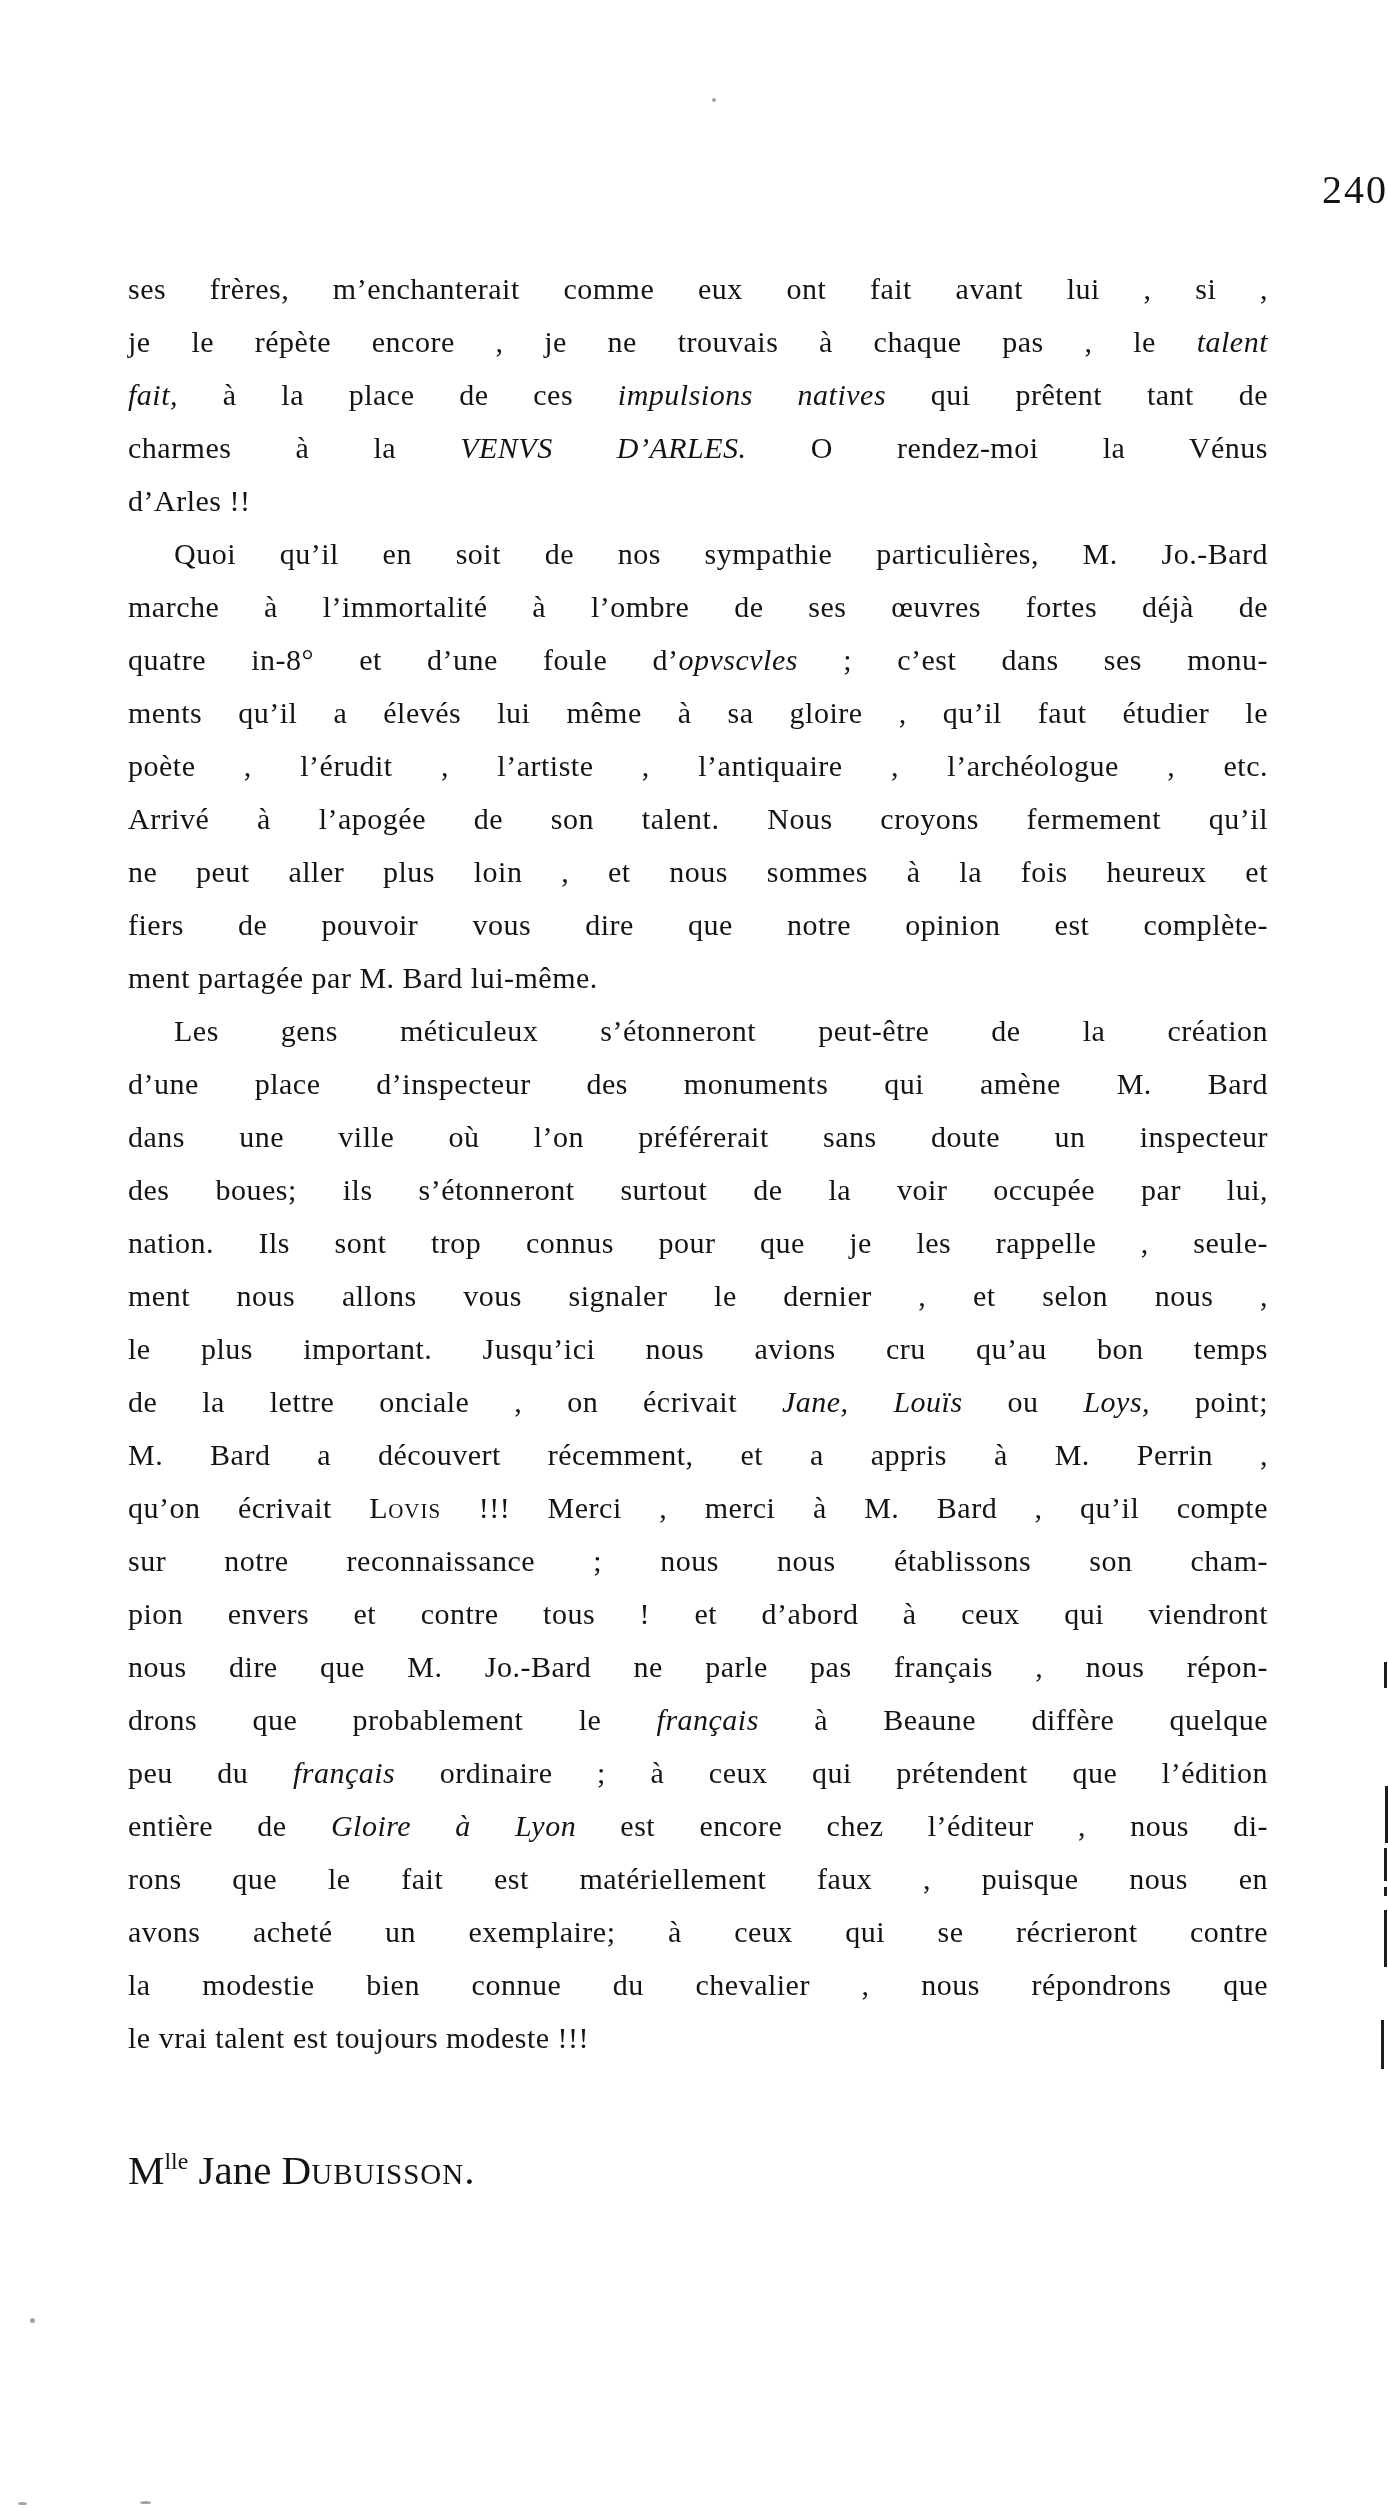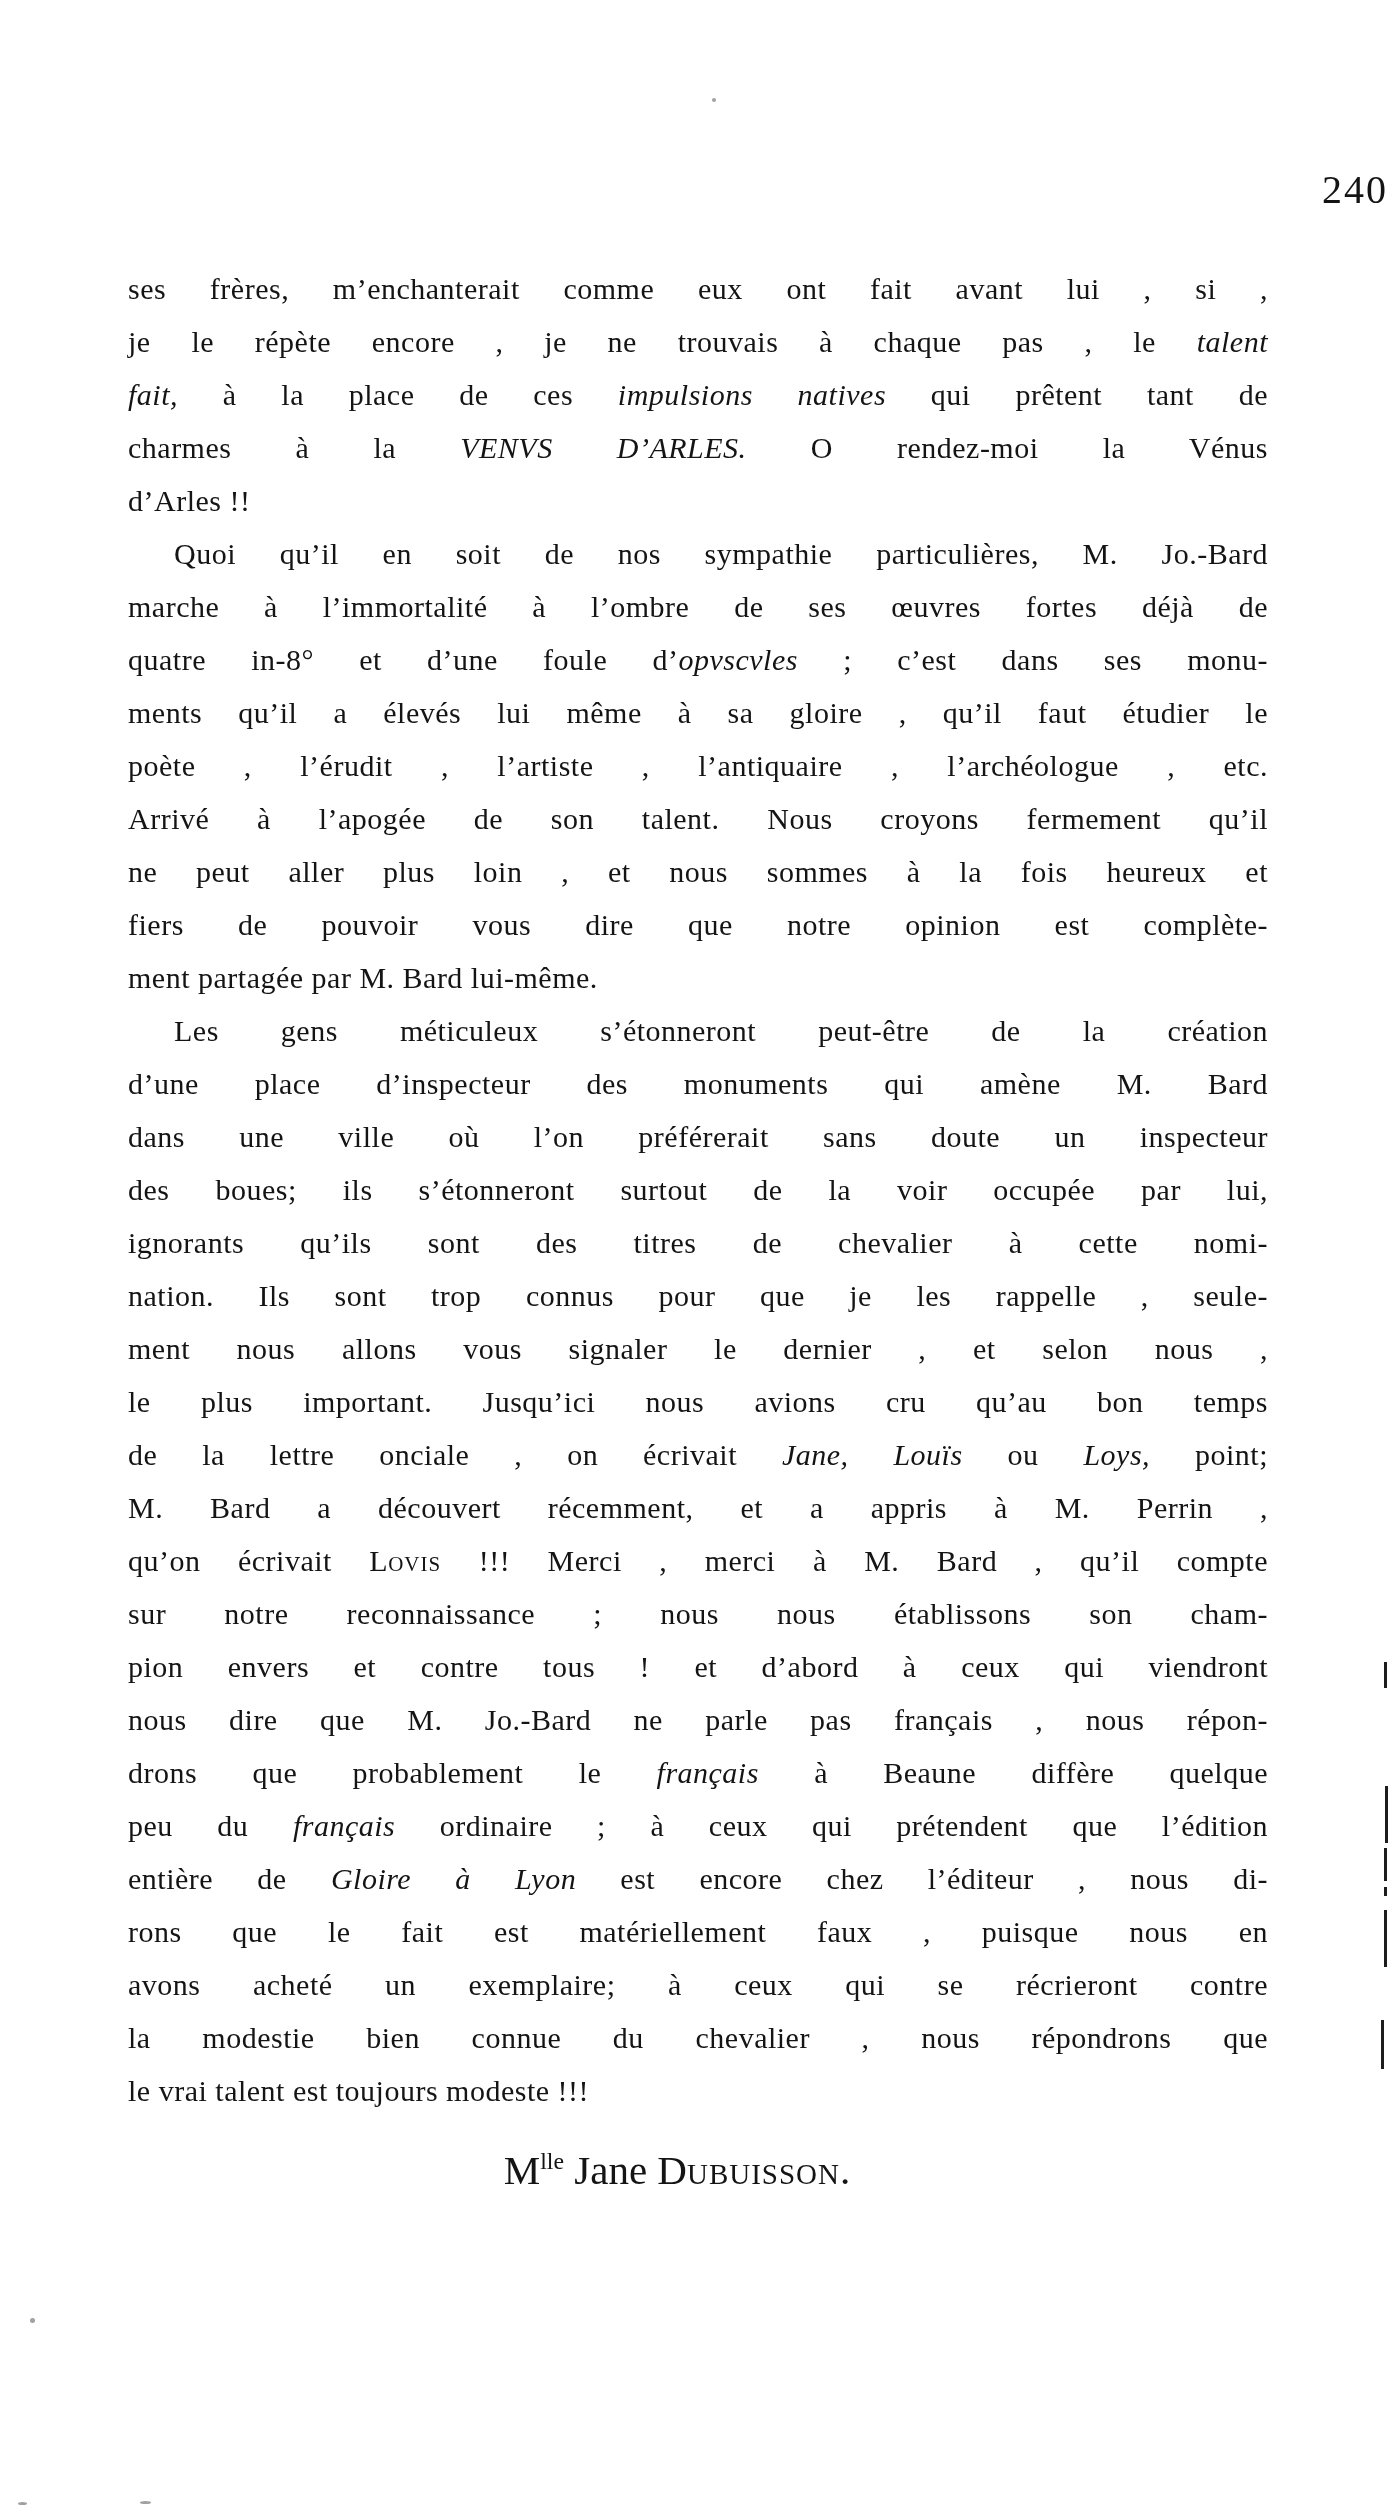--- a/index.html
+++ b/index.html
@@ -43,23 +43,23 @@
   }
   .line.indent { text-indent: 46px; }
   .line.last { text-align: right; text-align-last: left; }
   .run { font-style: normal; }
   .run.i { font-style: italic; }
   .run.sc { font-variant: small-caps; letter-spacing: 1px; }
   .run.sup { vertical-align: super; font-size: 58%; line-height: 0; }
   #signature-line {
     position: absolute;
     top: 2146px;
-    left: 144px;
+    left: 128px;
     width: 1066px;
-    text-align: center;
+    text-align: left;
     font-size: 41px;
   }
   .margin-mark {
     position: absolute;
     width: 3px;
     background: #1c1c1c;
   }
   .speck {
     position: absolute;
     background: #8a8a8a;
@@ -85,21 +85,20 @@
       <div class="line"><span class="run">ments qu’il a élevés lui même à sa gloire , qu’il faut étudier le</span></div>
       <div class="line"><span class="run">poète , l’érudit , l’artiste , l’antiquaire , l’archéologue , etc.</span></div>
       <div class="line"><span class="run">Arrivé à l’apogée de son talent. Nous croyons fermement qu’il</span></div>
       <div class="line"><span class="run">ne peut aller plus loin , et nous sommes à la fois heureux et</span></div>
       <div class="line"><span class="run">fiers de pouvoir vous dire que notre opinion est complète-</span></div>
       <div class="line last"><span class="run">ment partagée par M. Bard lui-même.</span></div>
       <div class="line indent"><span class="run">Les gens méticuleux s’étonneront peut-être de la création</span></div>
       <div class="line"><span class="run">d’une place d’inspecteur des monuments qui amène M. Bard</span></div>
       <div class="line"><span class="run">dans une ville où l’on préférerait sans doute un inspecteur</span></div>
       <div class="line"><span class="run">des boues; ils s’étonneront surtout de la voir occupée par lui,</span></div>
-      <div class="line"><span class="run">ignorants qu’ils sont des titres de chevalier à cette nomi-</span></div>
       <div class="line"><span class="run">nation. Ils sont trop connus pour que je les rappelle , seule-</span></div>
       <div class="line"><span class="run">ment nous allons vous signaler le dernier , et selon nous ,</span></div>
       <div class="line"><span class="run">le plus important. Jusqu’ici nous avions cru qu’au bon temps</span></div>
       <div class="line"><span class="run">de la lettre onciale , on écrivait </span><span class="run i">Jane,</span><span class="run"> </span><span class="run i">Louïs</span><span class="run"> ou </span><span class="run i">Loys,</span><span class="run"> point;</span></div>
       <div class="line"><span class="run">M. Bard a découvert récemment, et a appris à M. Perrin ,</span></div>
       <div class="line"><span class="run">qu’on écrivait L</span><span class="run sc">ovis</span><span class="run"> !!! Merci , merci à M. Bard , qu’il compte</span></div>
       <div class="line"><span class="run">sur notre reconnaissance ; nous nous établissons son cham-</span></div>
       <div class="line"><span class="run">pion envers et contre tous ! et d’abord à ceux qui viendront</span></div>
       <div class="line"><span class="run">nous dire que M. Jo.-Bard ne parle pas français , nous répon-</span></div>
       <div class="line"><span class="run">drons que probablement le </span><span class="run i">français</span><span class="run"> à Beaune diffère quelque</span></div>

